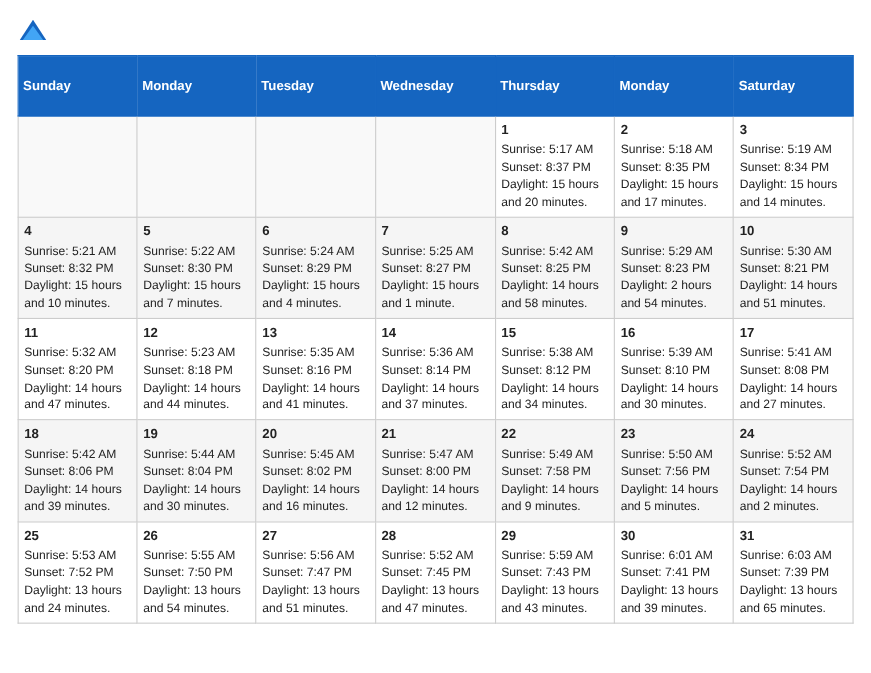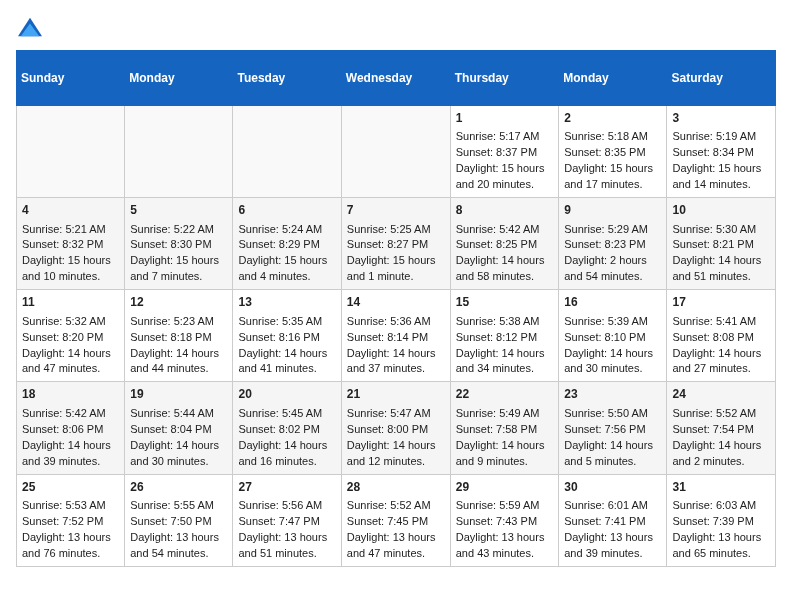--- a/index.html
+++ b/index.html
@@ -156,21 +156,21 @@
       <tr>
         <td><span class="day-num">18</span><span>Sunrise: 5:42 AM</span><br><span>Sunset: 8:06 PM</span><br><span>Daylight: 14 hours and 39 minutes.</span></td>
         <td><span class="day-num">19</span><span>Sunrise: 5:44 AM</span><br><span>Sunset: 8:04 PM</span><br><span>Daylight: 14 hours and 30 minutes.</span></td>
         <td><span class="day-num">20</span><span>Sunrise: 5:45 AM</span><br><span>Sunset: 8:02 PM</span><br><span>Daylight: 14 hours and 16 minutes.</span></td>
         <td><span class="day-num">21</span><span>Sunrise: 5:47 AM</span><br><span>Sunset: 8:00 PM</span><br><span>Daylight: 14 hours and 12 minutes.</span></td>
         <td><span class="day-num">22</span><span>Sunrise: 5:49 AM</span><br><span>Sunset: 7:58 PM</span><br><span>Daylight: 14 hours and 9 minutes.</span></td>
         <td><span class="day-num">23</span><span>Sunrise: 5:50 AM</span><br><span>Sunset: 7:56 PM</span><br><span>Daylight: 14 hours and 5 minutes.</span></td>
         <td><span class="day-num">24</span><span>Sunrise: 5:52 AM</span><br><span>Sunset: 7:54 PM</span><br><span>Daylight: 14 hours and 2 minutes.</span></td>
       </tr>
       <tr>
-        <td><span class="day-num">25</span><span>Sunrise: 5:53 AM</span><br><span>Sunset: 7:52 PM</span><br><span>Daylight: 13 hours and 76 minutes.</span></td>
+        <td><span class="day-num">25</span><span>Sunrise: 5:53 AM</span><br><span>Sunset: 7:52 PM</span><br><span>Daylight: 13 hours and 24 minutes.</span></td>
         <td><span class="day-num">26</span><span>Sunrise: 5:55 AM</span><br><span>Sunset: 7:50 PM</span><br><span>Daylight: 13 hours and 54 minutes.</span></td>
         <td><span class="day-num">27</span><span>Sunrise: 5:56 AM</span><br><span>Sunset: 7:47 PM</span><br><span>Daylight: 13 hours and 51 minutes.</span></td>
         <td><span class="day-num">28</span><span>Sunrise: 5:52 AM</span><br><span>Sunset: 7:45 PM</span><br><span>Daylight: 13 hours and 47 minutes.</span></td>
         <td><span class="day-num">29</span><span>Sunrise: 5:59 AM</span><br><span>Sunset: 7:43 PM</span><br><span>Daylight: 13 hours and 43 minutes.</span></td>
         <td><span class="day-num">30</span><span>Sunrise: 6:01 AM</span><br><span>Sunset: 7:41 PM</span><br><span>Daylight: 13 hours and 39 minutes.</span></td>
         <td><span class="day-num">31</span><span>Sunrise: 6:03 AM</span><br><span>Sunset: 7:39 PM</span><br><span>Daylight: 13 hours and 65 minutes.</span></td>
       </tr>
     </tbody>
 </table>
 

